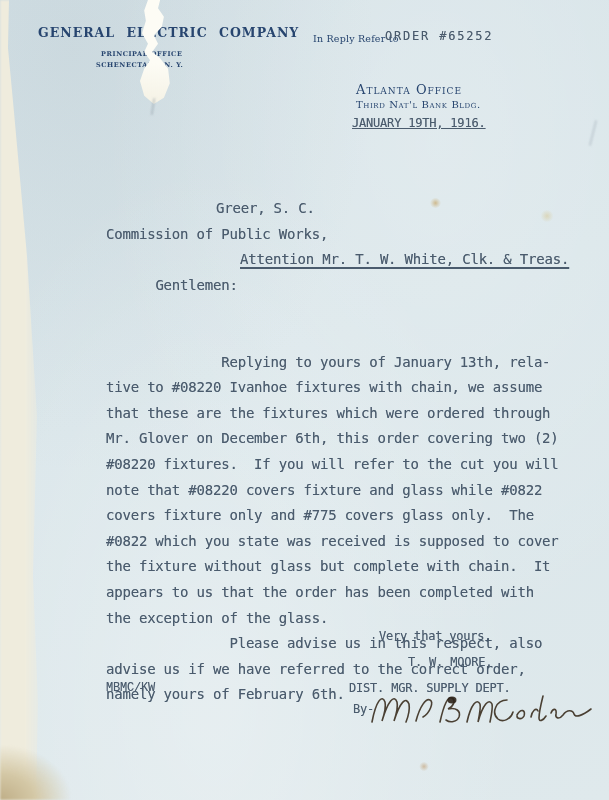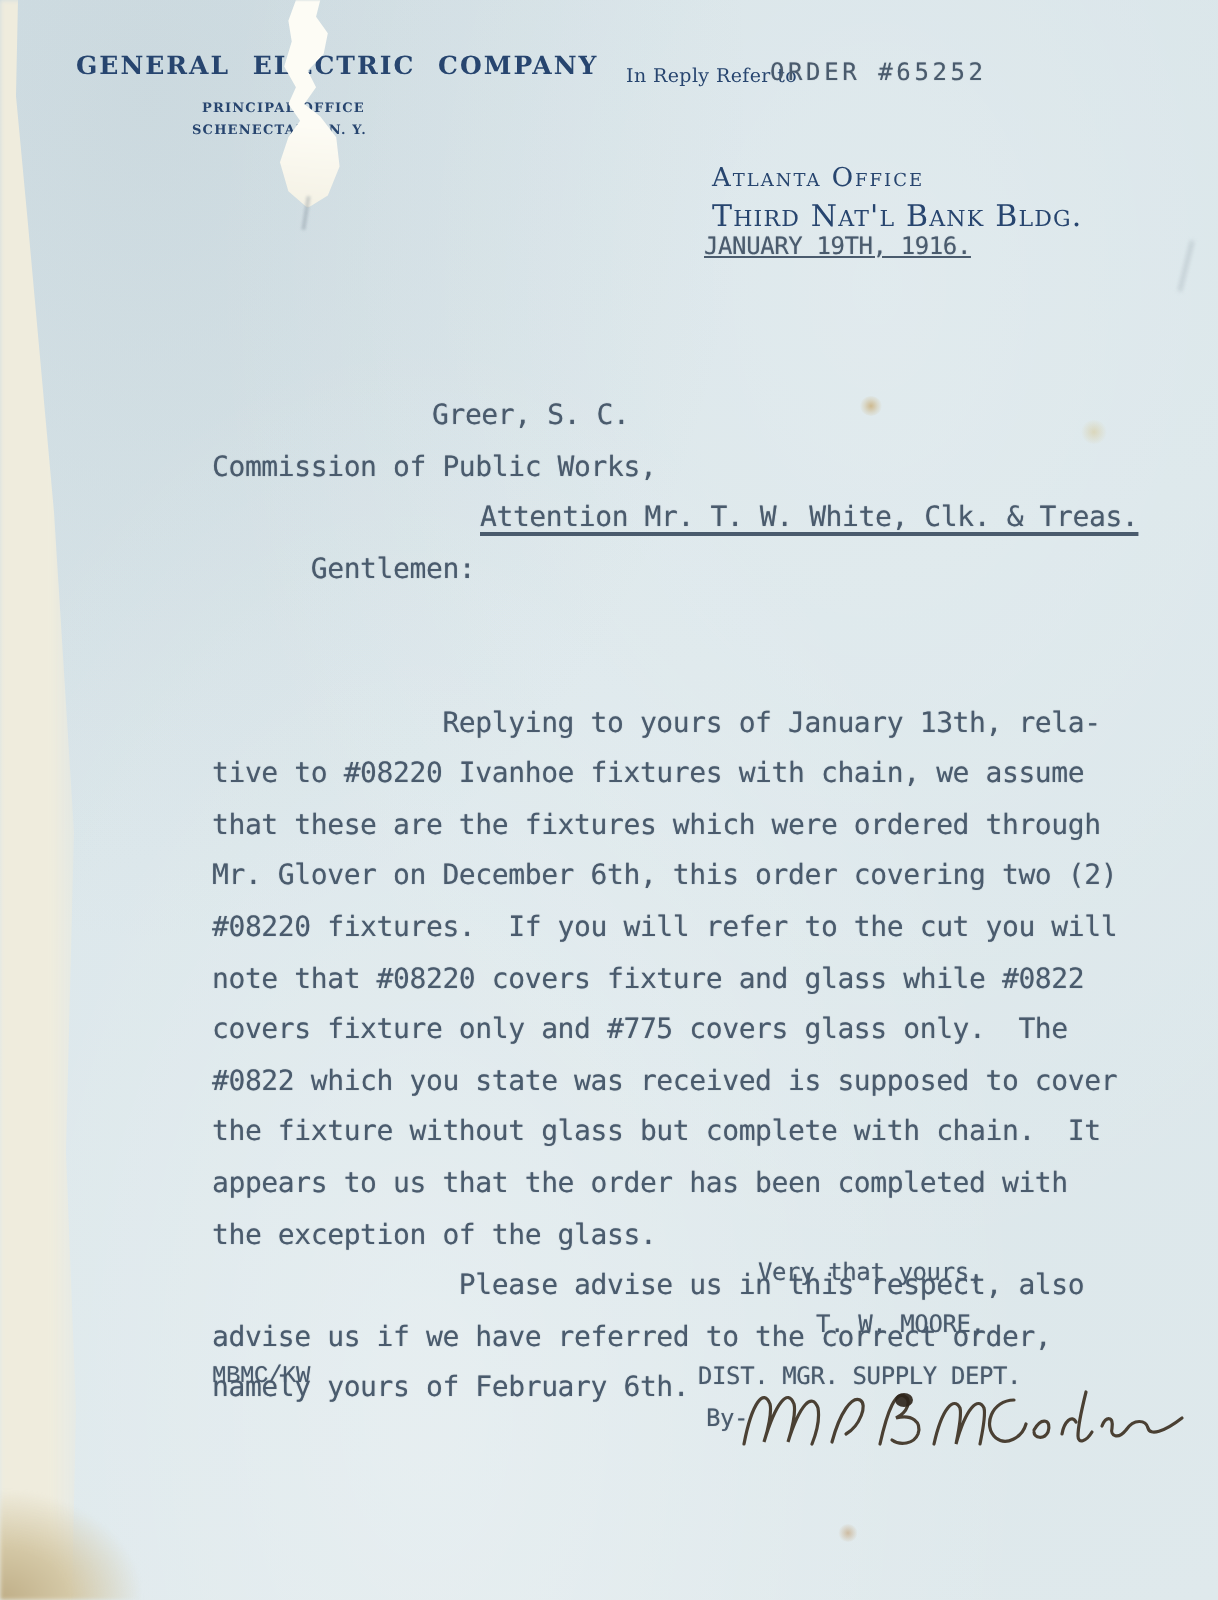--- a/index.html
+++ b/index.html
@@ -38,21 +38,21 @@
   .crease-r{position:absolute;left:592px;top:120px;width:2px;height:26px;
     background:rgba(140,155,165,0.35);transform:rotate(14deg);filter:blur(1px);}
   
   .printed{color:#27456f;font-family:"DejaVu Serif", serif;position:absolute;}
   .company{left:38px;top:25px;font-size:12.5px;font-weight:bold;letter-spacing:1px;word-spacing:6px;}
   .office1{left:101px;top:50px;font-size:6.5px;font-weight:bold;letter-spacing:0.6px;}
   .office2{left:96px;top:61px;font-size:6.5px;font-weight:bold;letter-spacing:0.6px;}
   .reply-label{left:313px;top:33px;font-size:9.5px;font-weight:normal;letter-spacing:0.2px;}
   .smallcaps{font-variant:small-caps;font-weight:normal;letter-spacing:1px;}
   .atl1{left:356px;top:82px;font-size:13px;}
-  .atl2{left:356px;top:99px;font-size:15px;letter-spacing:0.6px;}
+  .atl2{left:356px;top:99px;font-size:10px;letter-spacing:0.6px;}
   
   .typed{position:absolute;color:#4a5b6d;font-size:12px;letter-spacing:-0.2px;white-space:pre;
     text-shadow:0 0 0.5px rgba(74,91,109,0.55);}
   .reply-value{left:385px;top:29px;letter-spacing:1.8px;}
   .date{left:352px;top:116px;text-decoration:underline;}
   
   .letter-body{position:absolute;left:106px;top:196px;width:480px;color:#4a5b6d;}
   .tline{font-size:14px;line-height:25.6px;letter-spacing:-0.2px;white-space:pre;
     text-shadow:0 0 0.5px rgba(74,91,109,0.55);}
   .lines-list{display:contents;}

